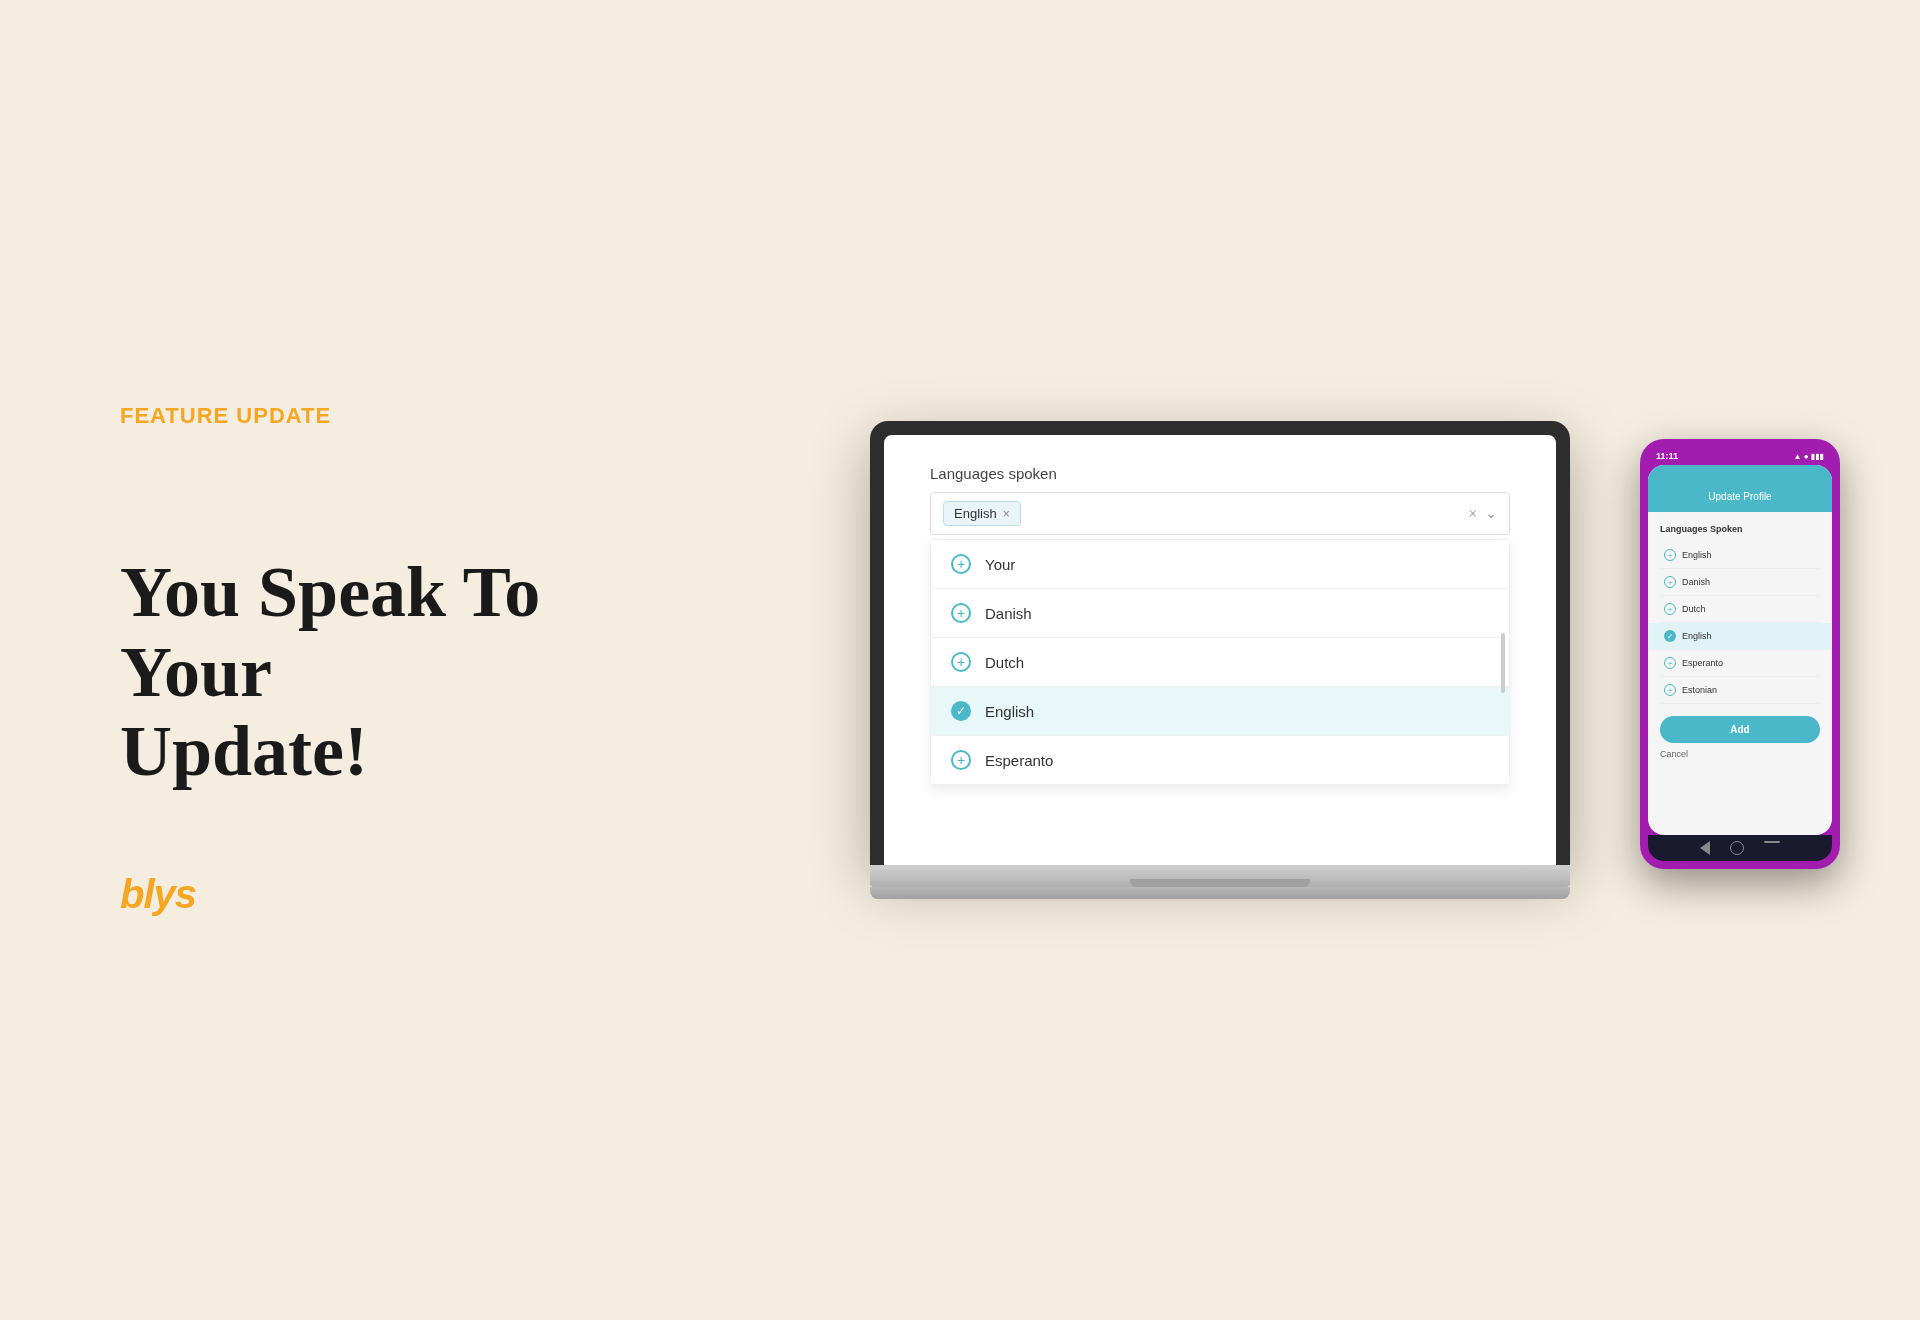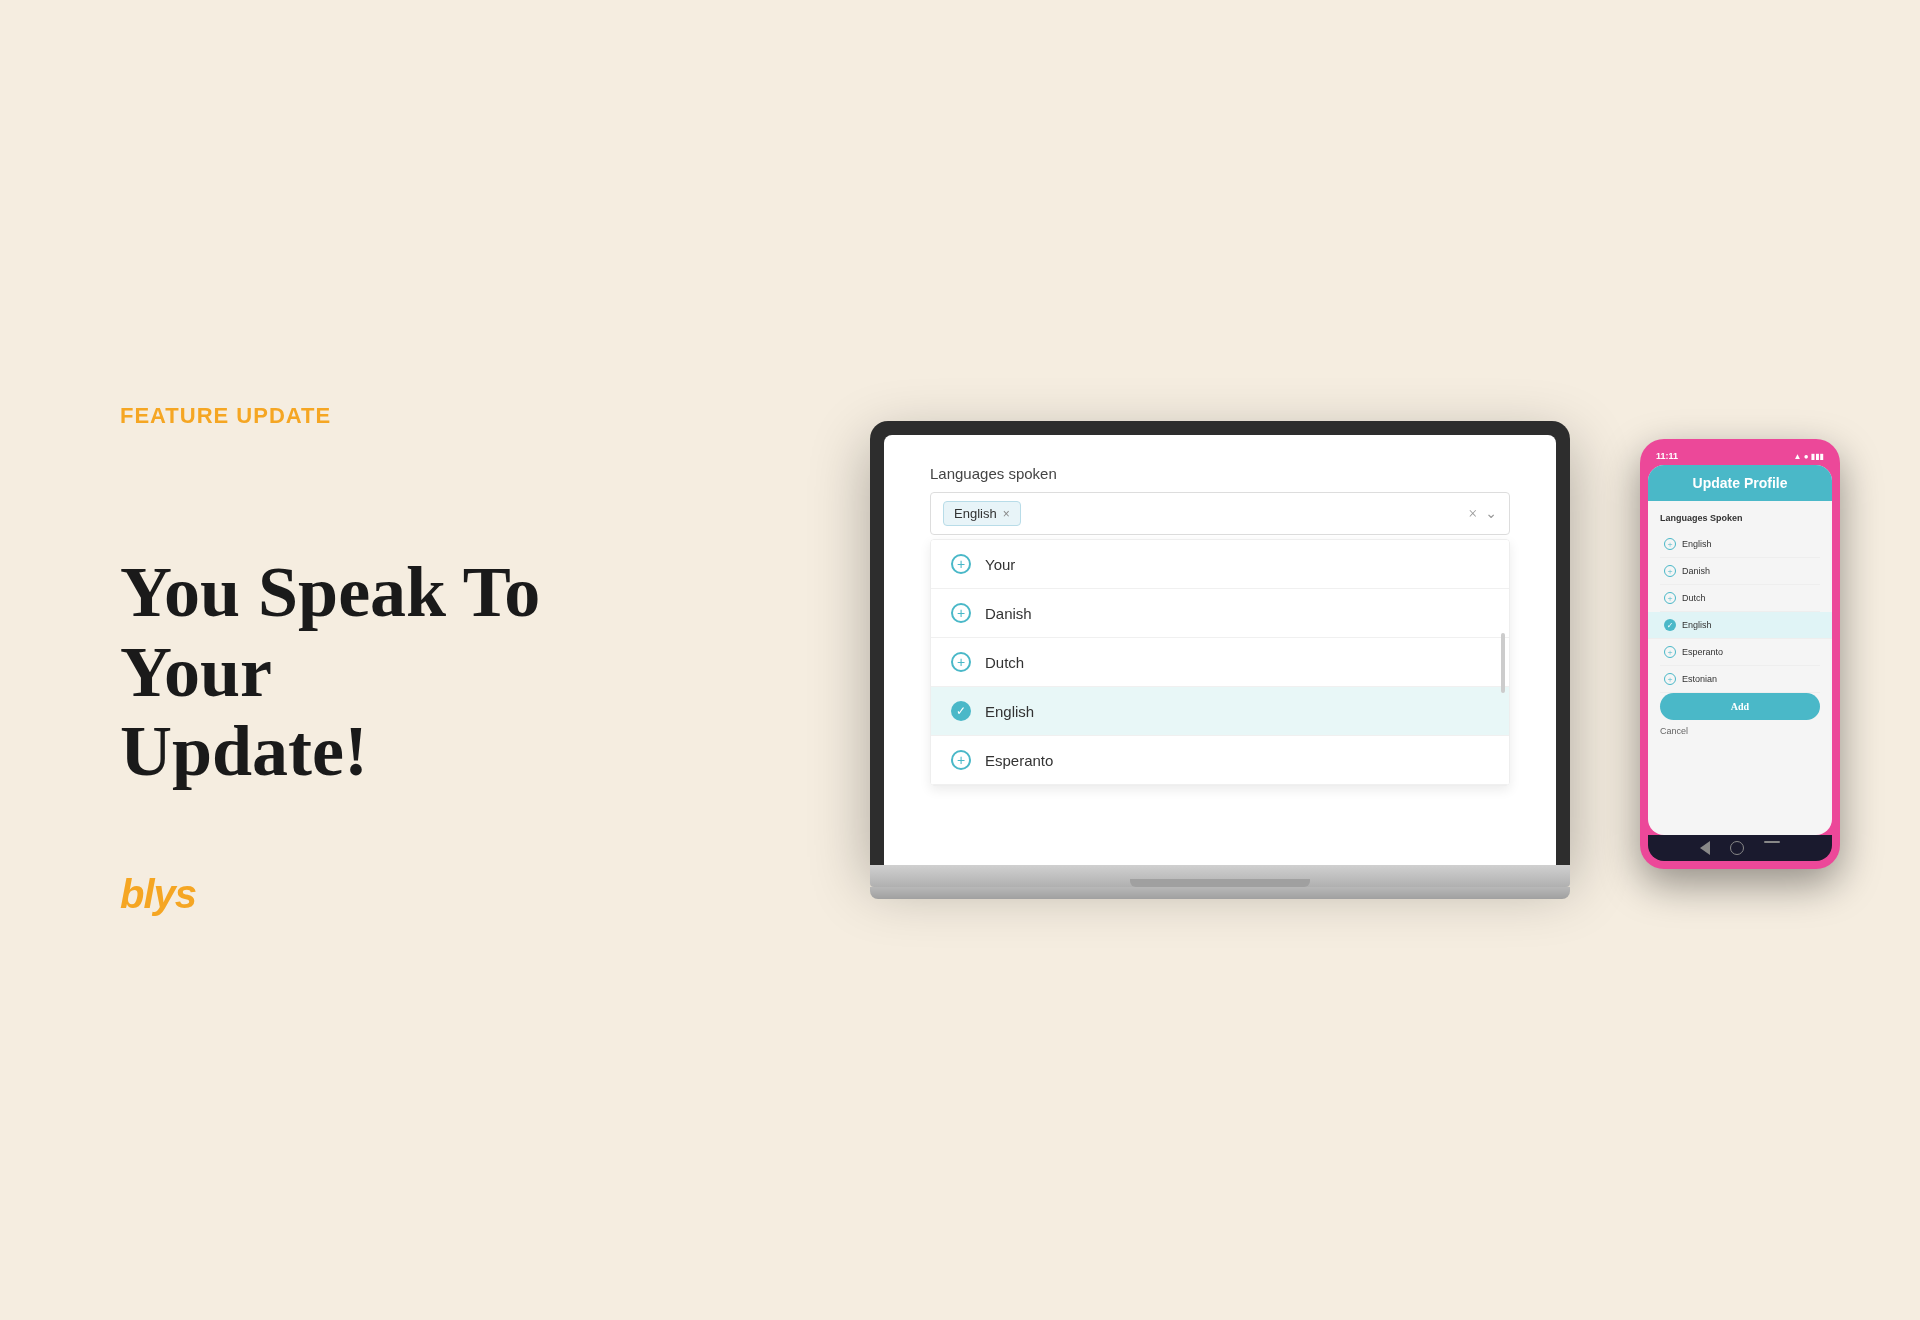--- a/index.html
+++ b/index.html
@@ -248,21 +248,21 @@
     
     .phone-mockup {
       position: absolute;
       right: -40px;
       bottom: 30px;
       width: 200px;
       z-index: 10;
     }
 
     .phone-body {
-      background: #ec4899;
+      background: #a21caf;
       border-radius: 24px;
       padding: 8px;
       box-shadow: 0 15px 40px rgba(0,0,0,0.4);
     }
 
     .phone-status-bar {
       display: flex;
       justify-content: space-between;
       align-items: center;
       padding: 4px 8px;
@@ -290,23 +290,24 @@
     }
 
     .phone-header {
       background: #4ab8c8;
       padding: 10px 12px;
       text-align: center;
     }
 
     .phone-header-title {
       color: white;
-      font-size: 14px;
-      font-family: Arial, sans-serif;
-      font-weight: 700;
+      font-size: 10px;
+      font-family: Arial, sans-serif;
+      font-weight: 400;
+      margin-top: 16px;
     }
 
     .phone-content {
       padding: 12px;
     }
 
     .phone-section-title {
       font-size: 9px;
       font-family: Arial, sans-serif;
       font-weight: 600;
@@ -362,22 +363,23 @@
 
     .phone-add-btn {
       background: #4ab8c8;
       color: white;
       border: none;
       border-radius: 20px;
       padding: 8px;
       width: 100%;
       text-align: center;
       font-size: 10px;
-      font-family: Liberation Serif, serif;
+      font-family: Liberation Sans, sans-serif;
       font-weight: 600;
+      margin-top: 12px;
     }
 
     .phone-cancel-btn {
       font-size: 9px;
       font-family: Arial, sans-serif;
       color: #666;
       margin-top: 6px;
     }
 
     .phone-nav-bar {

